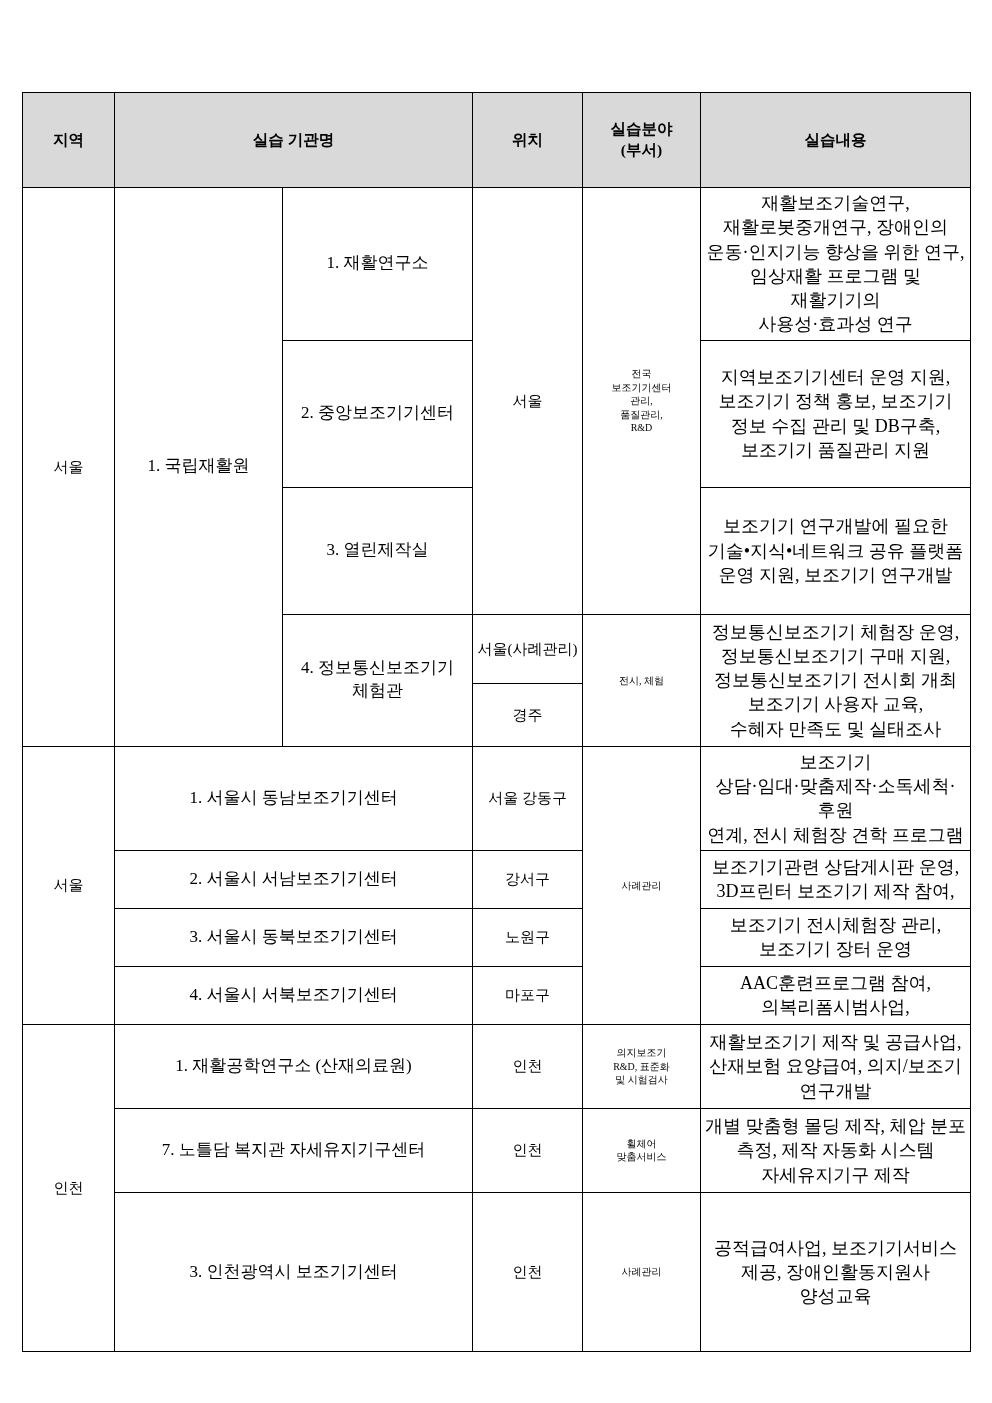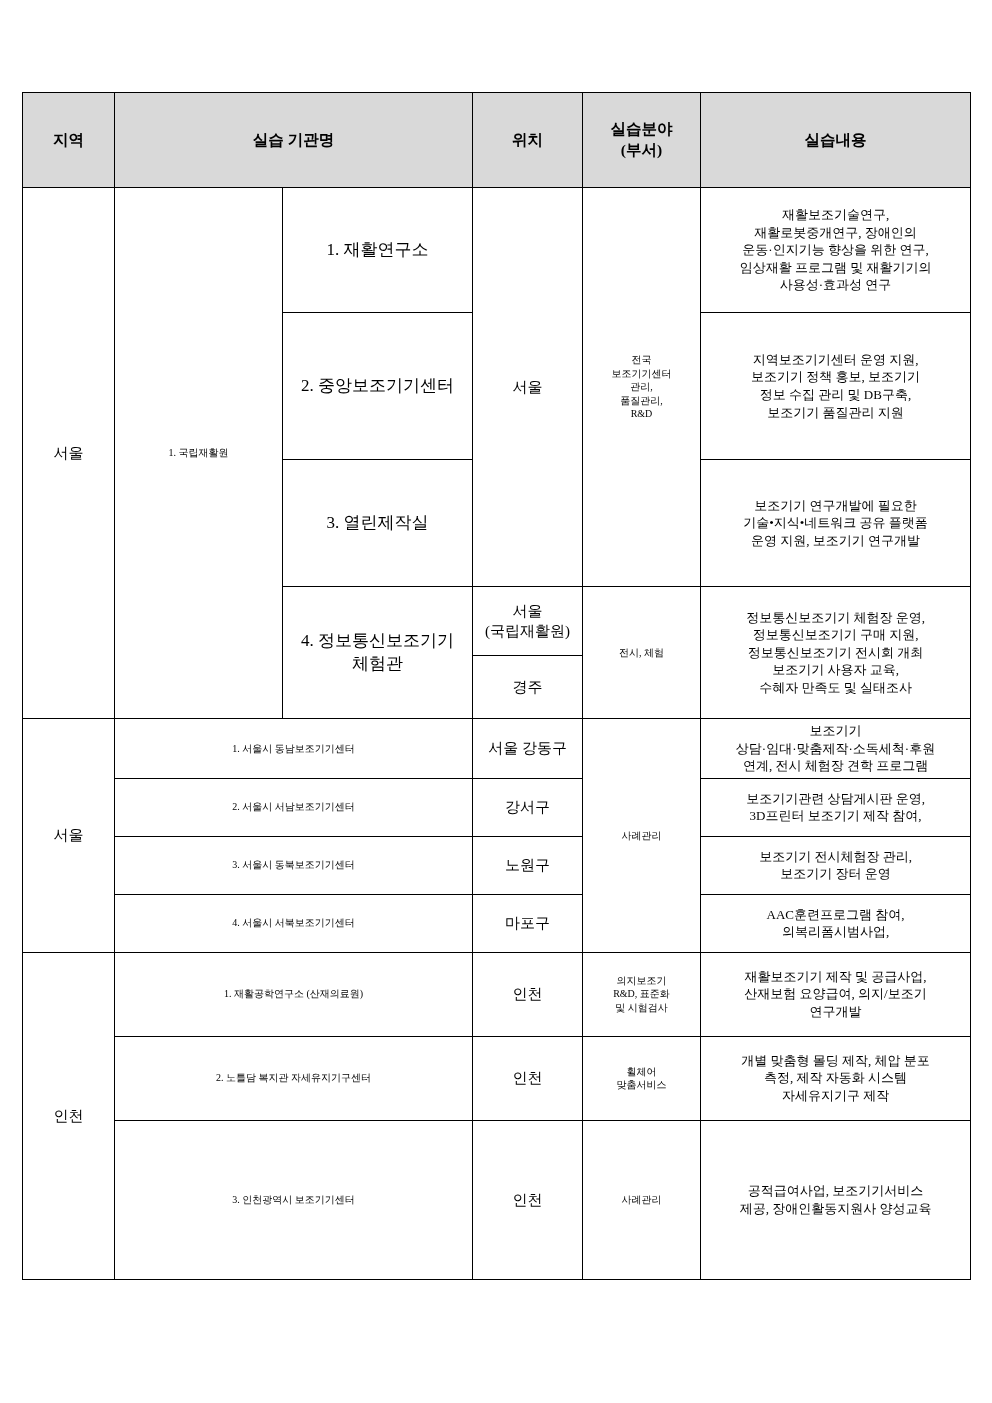--- a/index.html
+++ b/index.html
@@ -44,33 +44,33 @@
     display: block;
   }
   td.left {
     text-align: left;
     padding-left: 10px;
   }
   td.region {
     font-size: 15px;
   }
   td.inst {
-    font-size: 10px;
+    font-size: 17px;
   }
   td.sub-inst {
     font-size: 17px;
   }
   td.loc {
     font-size: 15px;
   }
   td.field {
     font-size: 10px;
   }
   td.content {
-    font-size: 13px;
+    font-size: 18px;
     line-height: 1.4;
     padding: 5px 5px;
   }
   
   col.c-region { width: 92px; }
   col.c-inst { width: 168px; }
   col.c-subinst { width: 190px; }
   col.c-loc { width: 110px; }
   col.c-field { width: 118px; }
   col.c-content { width: 270px; }
@@ -127,21 +127,21 @@
       </tr>
       <tr>
         <td class="sub-inst left" style="height:120px;">3. 열린제작실</td>
         <td class="content" style="white-space:pre-line;">보조기기 연구개발에 필요한
 기술•지식•네트워크 공유 플랫폼
 운영 지원, 보조기기 연구개발</td>
       </tr>
       <tr>
         <td class="sub-inst left" rowspan="2" style="height:118px; white-space:pre-line;">4. 정보통신보조기기
 체험관</td>
-        <td class="loc" style="height:62px;">서울(국립재활원)</td>
+        <td class="loc" style="height:62px;">서울(사례관리)</td>
         <td class="field" rowspan="2">전시, 체험</td>
         <td class="content" rowspan="2" style="white-space:pre-line;">정보통신보조기기 체험장 운영,
 정보통신보조기기 구매 지원,
 정보통신보조기기 전시회 개최
 보조기기 사용자 교육,
 수혜자 만족도 및 실태조사</td>
       </tr>
       <tr>
         <td class="loc" style="height:56px;">경주</td>
       </tr>
@@ -179,21 +179,21 @@
         <td class="inst left" colspan="2" style="height:77px;">1. 재활공학연구소 (산재의료원)</td>
         <td class="loc">인천</td>
         <td class="field" style="white-space:pre-line;">의지보조기
 R&amp;D, 표준화
 및 시험검사</td>
         <td class="content" style="white-space:pre-line;">재활보조기기 제작 및 공급사업,
 산재보험 요양급여, 의지/보조기
 연구개발</td>
       </tr>
       <tr>
-        <td class="inst left" colspan="2" style="height:77px;">2. 노틀담 복지관 자세유지기구센터</td>
+        <td class="inst left" colspan="2" style="height:77px;">7. 노틀담 복지관 자세유지기구센터</td>
         <td class="loc">인천</td>
         <td class="field" style="white-space:pre-line;">휠체어
 맞춤서비스</td>
         <td class="content" style="white-space:pre-line;">개별 맞춤형 몰딩 제작, 체압 분포
 측정, 제작 자동화 시스템
 자세유지기구 제작</td>
       </tr>
       <tr>
         <td class="inst left" colspan="2" style="height:152px;">3. 인천광역시 보조기기센터</td>
         <td class="loc">인천</td>

